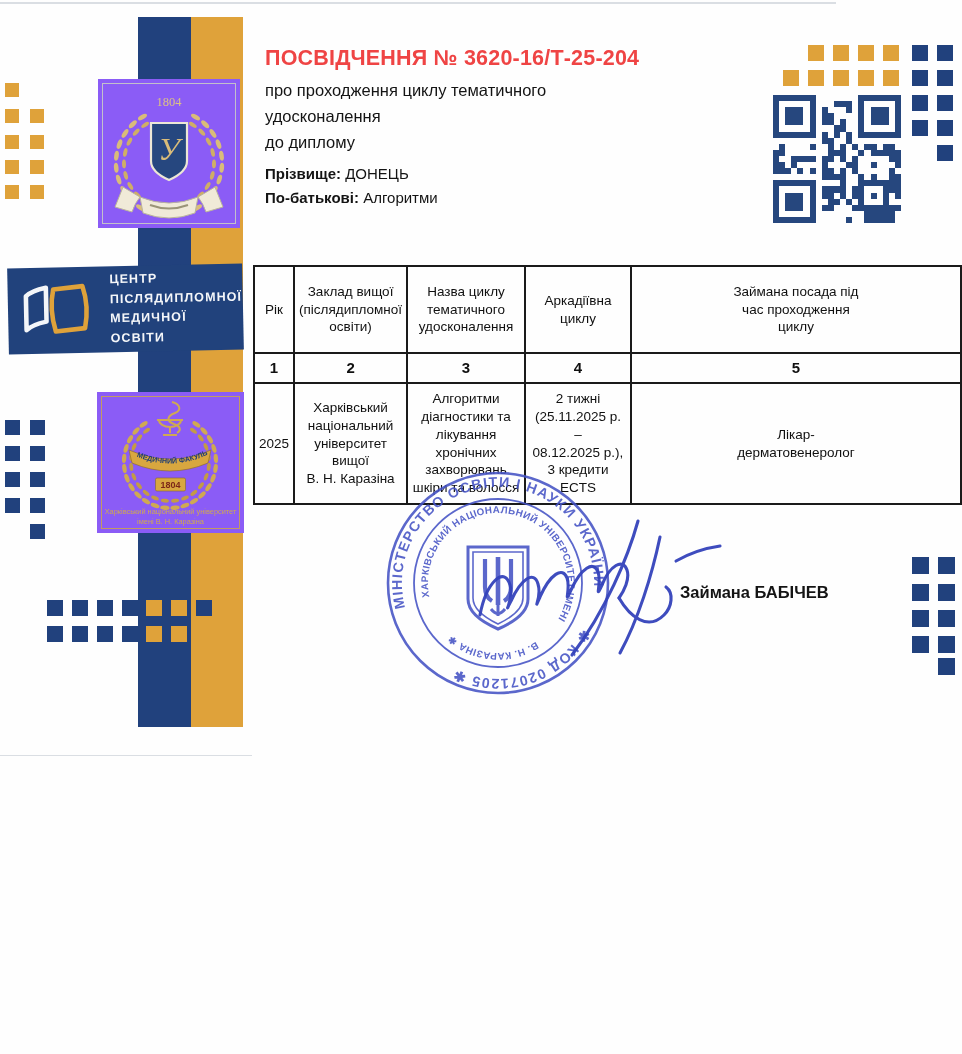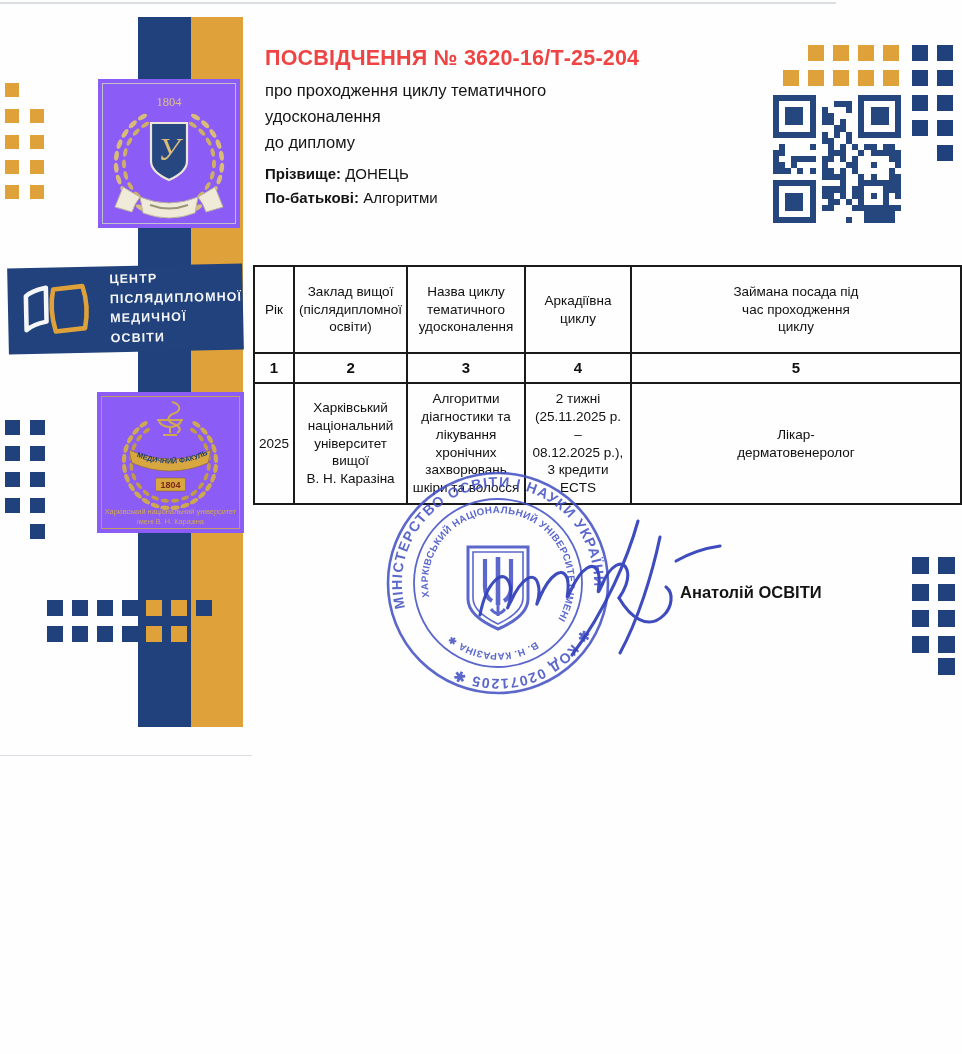--- a/index.html
+++ b/index.html
@@ -560,21 +560,21 @@
       <td>2 тижні
 (25.11.2025 р. –
 08.12.2025 р.),
 3 кредити ECTS</td>
       <td>Лікар-
 дерматовенеролог</td>
     </tr>
   </tbody>
     </table>
 
-  <div class="signer-name">Анатолій ОСВІТИ</div>
+  <div class="signer-name">Займана БАБІЧЕВ</div>
 
   <svg class="stamp" width="232" height="232" viewBox="0 0 232 232">
     <defs>
       <path id="oc" d="M116,116 m-96,0 a96,96 0 1,1 192,0 a96,96 0 1,1 -192,0"></path>
       <path id="ic" d="M116,116 m-70,0 a70,70 0 1,1 140,0 a70,70 0 1,1 -140,0"></path>
     </defs>
     <g stroke="#4553c5" fill="none">
       <circle cx="116" cy="116" r="110" stroke-width="2.6"></circle>
       <circle cx="116" cy="116" r="84" stroke-width="1.8"></circle>
     </g>

